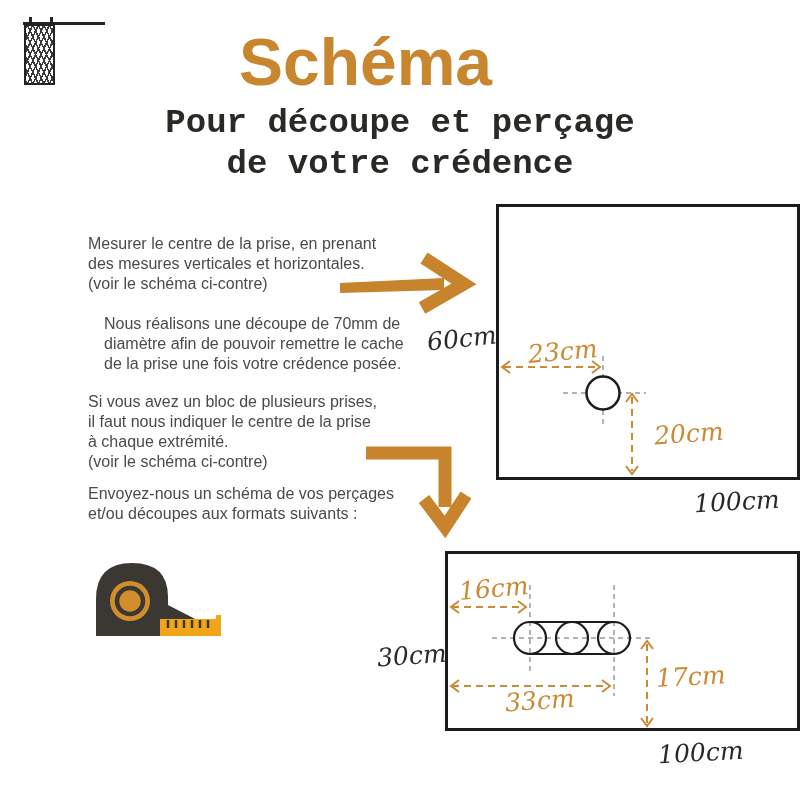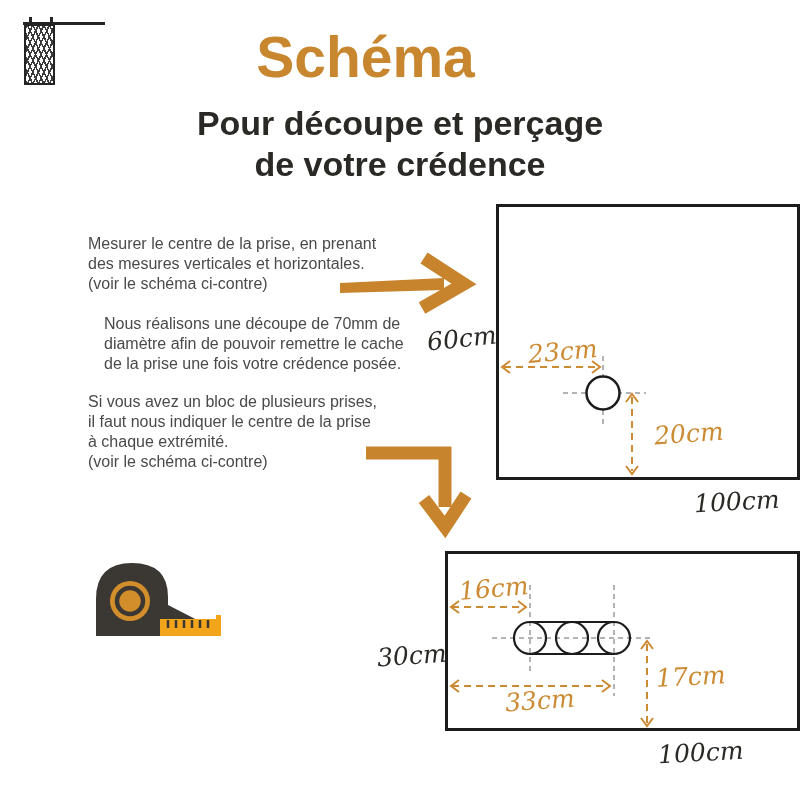--- a/index.html
+++ b/index.html
@@ -27,26 +27,26 @@
   }
   .logo-text {
     left: 64px; top: 29px;
     font-size: 14.5px; font-weight: bold; line-height: 18px;
     letter-spacing: 0.8px; color: #242424; white-space: pre-line;
   }
 
   
   .main-title {
     left: 0; top: 24px; width: 731px; text-align: center;
-    font-size: 57px; font-weight: bold; color: #C8862F; letter-spacing: 0px;
+    font-size: 66px; font-weight: bold; color: #C8862F; letter-spacing: 0px;
   }
   .main-subtitle {
     left: 0; top: 103px; width: 800px; text-align: center;
     font-size: 34px; font-weight: bold; color: #2B2926;
-    line-height: 41px; white-space: pre-line;
+    line-height: 41px; white-space: pre-line; font-family: Liberation Mono, monospace;
   }
 
   
   .para {
     left: 88px; width: 360px;
     font-size: 16px; line-height: 20px; color: #4A4A4A;
     white-space: pre-line;
   }
   .formats-line {
     left: 88px; top: 518px;
@@ -87,20 +87,22 @@
   <div class="abs para" style="top:234px;">Mesurer le centre de la prise, en prenant
 des mesures verticales et horizontales.
 (voir le schéma ci-contre)</div>
   <div class="abs para" style="top:314px;margin-left:16px;">Nous réalisons une découpe de 70mm de
 diamètre afin de pouvoir remettre le cache
 de la prise une fois votre crédence posée.</div>
   <div class="abs para" style="top:392px;">Si vous avez un bloc de plusieurs prises,
 il faut nous indiquer le centre de la prise
 à chaque extrémité.
 (voir le schéma ci-contre)</div>
+  <div class="abs para" style="top:484px;">Envoyez-nous un schéma de vos perçages
+et/ou découpes aux formats suivants :</div>
 
   <svg class="abs" style="left:336px; top:252px;" width="150" height="62" viewBox="0 0 150 62">
     <polygon points="4,31 108,26 108,38 4,41" fill="#C8832D"></polygon>
     <polyline points="88,6 128,32 86,56" stroke="#C8832D" stroke-width="13" fill="none"></polyline>
   </svg>
 
   <div class="abs panel" style="left:496px; top:204px; width:304px; height:276px;"></div>
   <svg class="abs" style="left:496px; top:204px;" width="304" height="276" viewBox="0 0 304 276">
 
     <line x1="107" y1="152" x2="107" y2="222" stroke="#9A9A9A" stroke-width="1.5" stroke-dasharray="5 4"></line>

